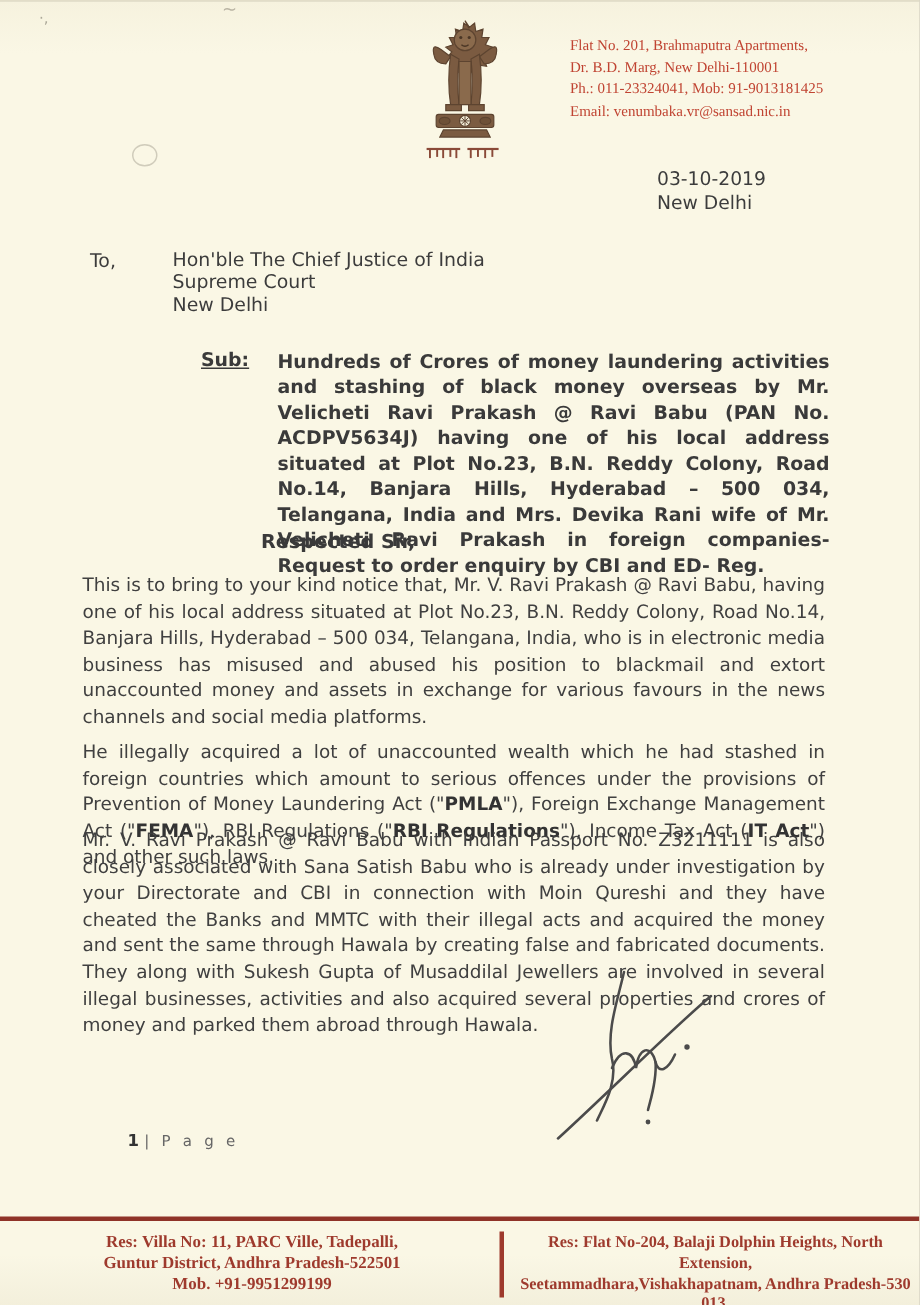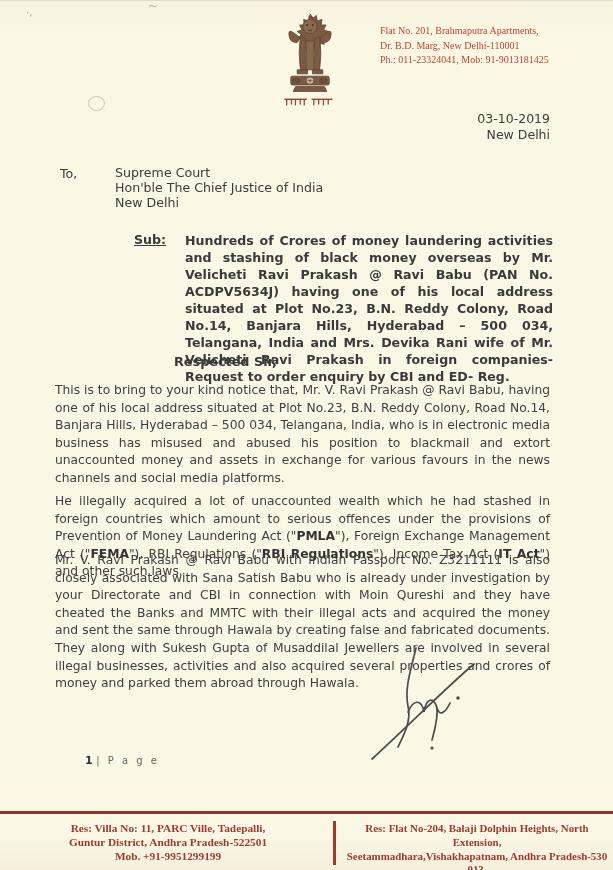--- a/index.html
+++ b/index.html
@@ -29,21 +29,21 @@
   .hdr-l4{font-size:12.5px;font-weight:bold;margin-top:2px;}
   .hdr-right{
     position:absolute;left:380px;top:23px;width:220px;
     color:#c04432;font-family:"Liberation Serif", serif;
     font-size:10px;line-height:14.6px;font-weight:normal;
   }
   .emblem{position:absolute;left:270px;top:8px;width:80px;height:104px;text-align:center;}
   
   .dateblock{
     position:absolute;left:438px;top:110px;width:112px;
-    text-align:right;color:#3c3c3c;font-size:12.5px;line-height:15.5px;
+    text-align:left;color:#3c3c3c;font-size:12.5px;line-height:15.5px;
   }
   
   .to-word{position:absolute;left:60px;top:150px;font-size:12.6px;color:#3c3c3c;margin-top:15px;}
   .to-block{position:absolute;left:115px;top:164px;font-size:12.6px;line-height:15.2px;color:#3c3c3c;}
   
   .sub-label{position:absolute;left:134px;top:231px;font-size:12.6px;font-weight:bold;color:#3a3a3a;text-decoration:underline;}
   .sub-text{
     position:absolute;left:185px;top:231px;width:368px;
     font-size:12.6px;font-weight:bold;color:#3a3a3a;
     line-height:17px;text-align:justify;
@@ -132,31 +132,32 @@
         <rect x="66" y="113.5" width="1.6" height="7"></rect>
         <rect x="72" y="113.5" width="1.6" height="6"></rect>
       </g>
     </svg>
   </div>
 
   <div class="hdr-right">
     <div>Flat No. 201, Brahmaputra Apartments,</div>
     <div>Dr. B.D. Marg, New Delhi-110001</div>
     <div>Ph.: 011-23324041, Mob: 91-9013181425</div>
+    <div>Email: venumbaka.vr@sansad.nic.in</div>
   </div>
 
   <div class="dateblock">
     <div>03-10-2019</div>
     <div>New Delhi</div>
   </div>
 
   <div class="to-word">To,</div>
   <div class="to-block">
+    <div>Hon'ble The Chief Justice of India</div>
     <div>Supreme Court</div>
-    <div>Hon'ble The Chief Justice of India</div>
     <div>New Delhi</div>
   </div>
 
   <div class="sub-label">Sub:</div>
   <div class="sub-text">Hundreds of Crores of money laundering activities and stashing of black money overseas by Mr. Velicheti Ravi Prakash @ Ravi Babu (PAN No. ACDPV5634J) having one of his local address situated at Plot No.23, B.N. Reddy Colony, Road No.14, Banjara Hills, Hyderabad – 500 034, Telangana, India and Mrs. Devika Rani wife of Mr. Velicheti Ravi Prakash in foreign companies- Request to order enquiry by CBI and ED- Reg.</div>
 
   <div class="greeting">Respected Sir,</div>
   <div class="para p1">This is to bring to your kind notice that, Mr. V. Ravi Prakash @ Ravi Babu, having one of his local address situated at Plot No.23, B.N. Reddy Colony, Road No.14, Banjara Hills, Hyderabad – 500 034, Telangana, India, who is in electronic media business has misused and abused his position to blackmail and extort unaccounted money and assets in exchange for various favours in the news channels and social media platforms.</div>
   <div class="para p2"><span>He illegally acquired a lot of unaccounted wealth which he had stashed in foreign countries which amount to serious offences under the provisions of Prevention of Money Laundering Act ("</span><b>PMLA</b><span>"), Foreign Exchange Management Act ("</span><b>FEMA</b><span>"), RBI Regulations ("</span><b>RBI Regulations</b><span>"), Income Tax Act (</span><b>IT Act</b><span>") and other such laws.</span></div>
   <div class="para p3">Mr. V. Ravi Prakash @ Ravi Babu with Indian Passport No. Z3211111 is also closely associated with Sana Satish Babu who is already under investigation by your Directorate and CBI in connection with Moin Qureshi and they have cheated the Banks and MMTC with their illegal acts and acquired the money and sent the same through Hawala by creating false and fabricated documents. They along with Sukesh Gupta of Musaddilal Jewellers are involved in several illegal businesses, activities and also acquired several properties and crores of money and parked them abroad through Hawala.</div>

